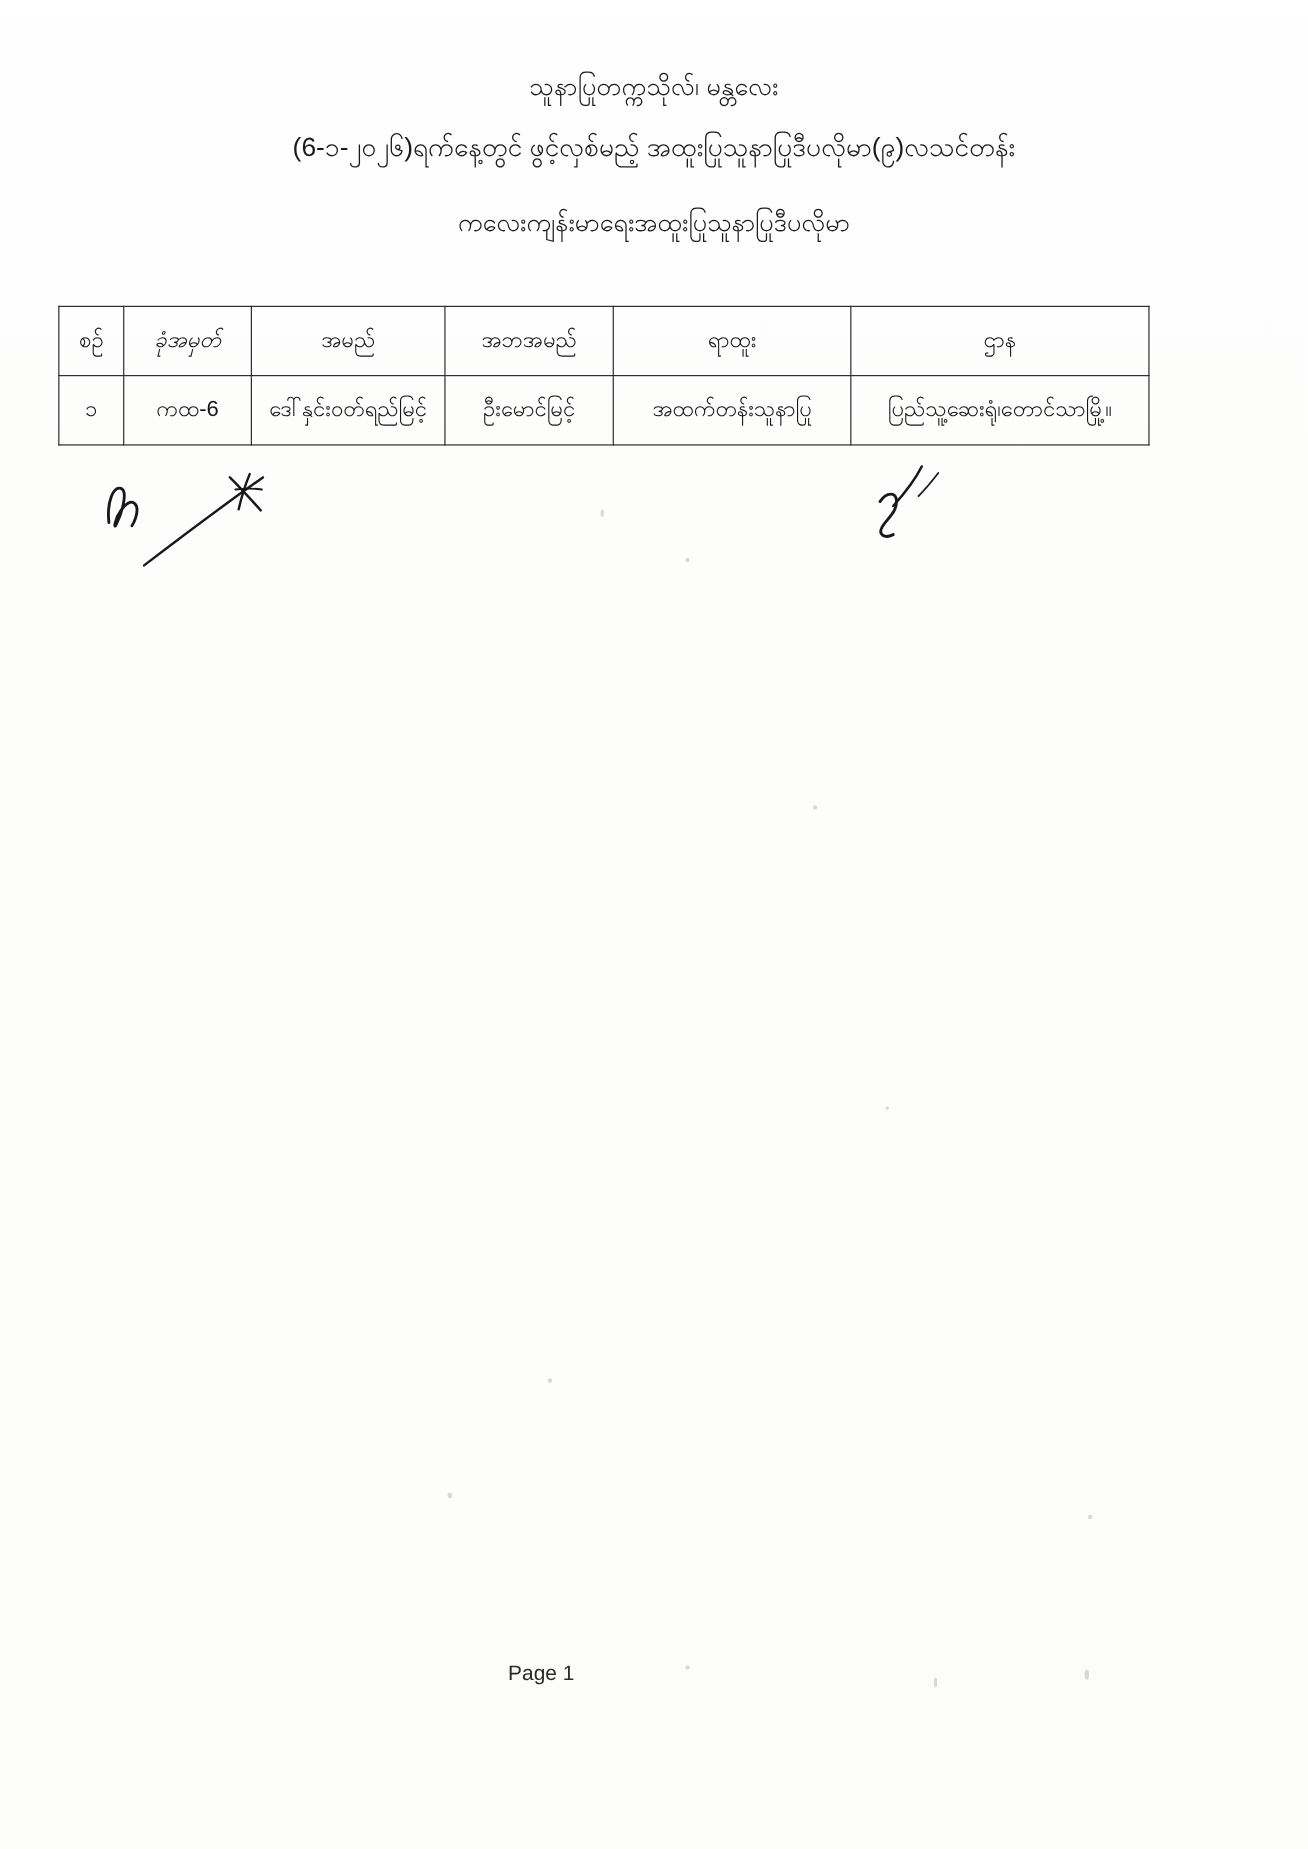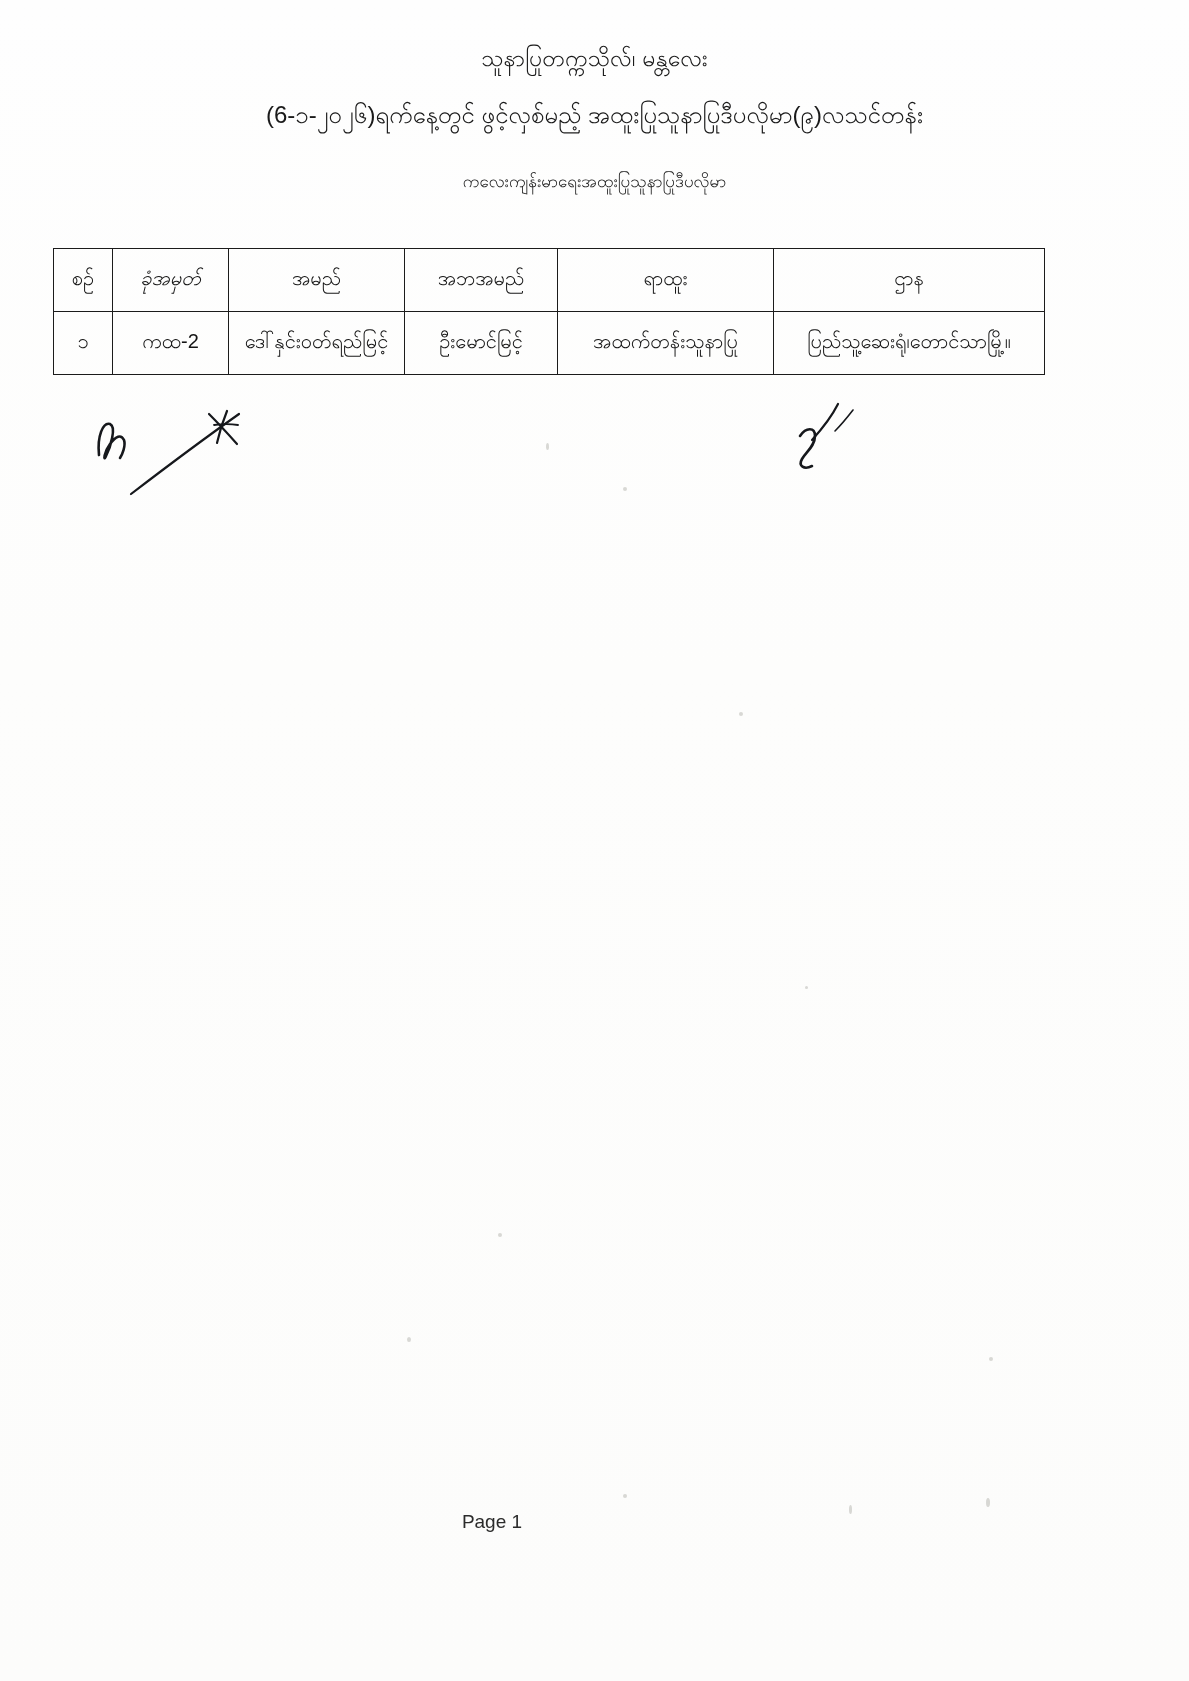--- a/index.html
+++ b/index.html
@@ -14,20 +14,21 @@
     font-family: "Liberation Sans", sans-serif;
     color: #1a1a1a;
     overflow: hidden;
   }
 
   
   .page {
     position: absolute;
     inset: 0;
     background: linear-gradient(180deg, #fefefe 0%, #fdfdfc 40%, #fcfcfb 100%);
+    margin-top: 20px;
   }
 
   
   .speck {
     position: absolute;
     background: #b9b9b5;
     border-radius: 50%;
     opacity: .55;
   }
 
@@ -46,29 +47,29 @@
   .h-line2 {
     font-size: 24px;
     line-height: 42px;
     margin-top: 16px;
   }
   .h-line3 {
     font-size: 24px;
     line-height: 40px;
   }
   .h-line4 {
-    font-size: 17px;
+    font-size: 23px;
     line-height: 40px;
     margin-top: 26px;
   }
 
   table.roster {
     position: absolute;
     left: 53px;
-    top: 248px;
+    top: 258px;
     width: 985px;
     border-collapse: collapse;
     table-layout: fixed;
   }
   table.roster th,
   table.roster td {
     border: 1.6px solid #1b1b1b;
     padding: 0;
     height: 62px;
     text-align: center;
@@ -140,21 +141,21 @@
         <th class="col-id">ခုံအမှတ်</th>
         <th class="col-name">အမည်</th>
         <th class="col-father">အဘအမည်</th>
         <th class="col-rank">ရာထူး</th>
         <th class="col-place">ဌာန</th>
       </tr>
     </thead>
     <tbody>
       <tr>
         <td class="cell-no">၁</td>
-        <td class="cell-id">ကထ-2</td>
+        <td class="cell-id">ကထ-6</td>
         <td class="cell-name">ဒေါ်နှင်းဝတ်ရည်မြင့်</td>
         <td class="cell-father">ဦးမောင်မြင့်</td>
         <td class="cell-rank">အထက်တန်းသူနာပြု</td>
         <td class="cell-place">ပြည်သူ့ဆေးရုံ၊တောင်သာမြို့။</td>
       </tr>
     </tbody>
   </table>
 
   <svg class="ink" viewBox="0 0 1189 1681">
     <g fill="none" stroke="#16181c" stroke-width="2.6" stroke-linecap="round" stroke-linejoin="round">

